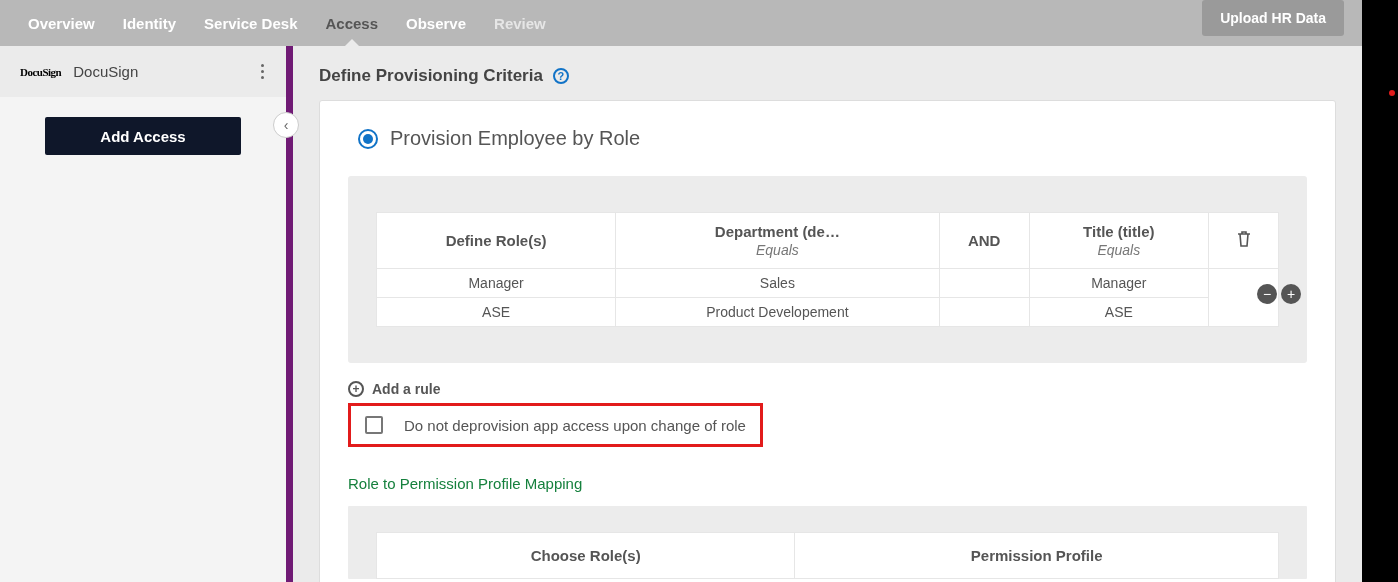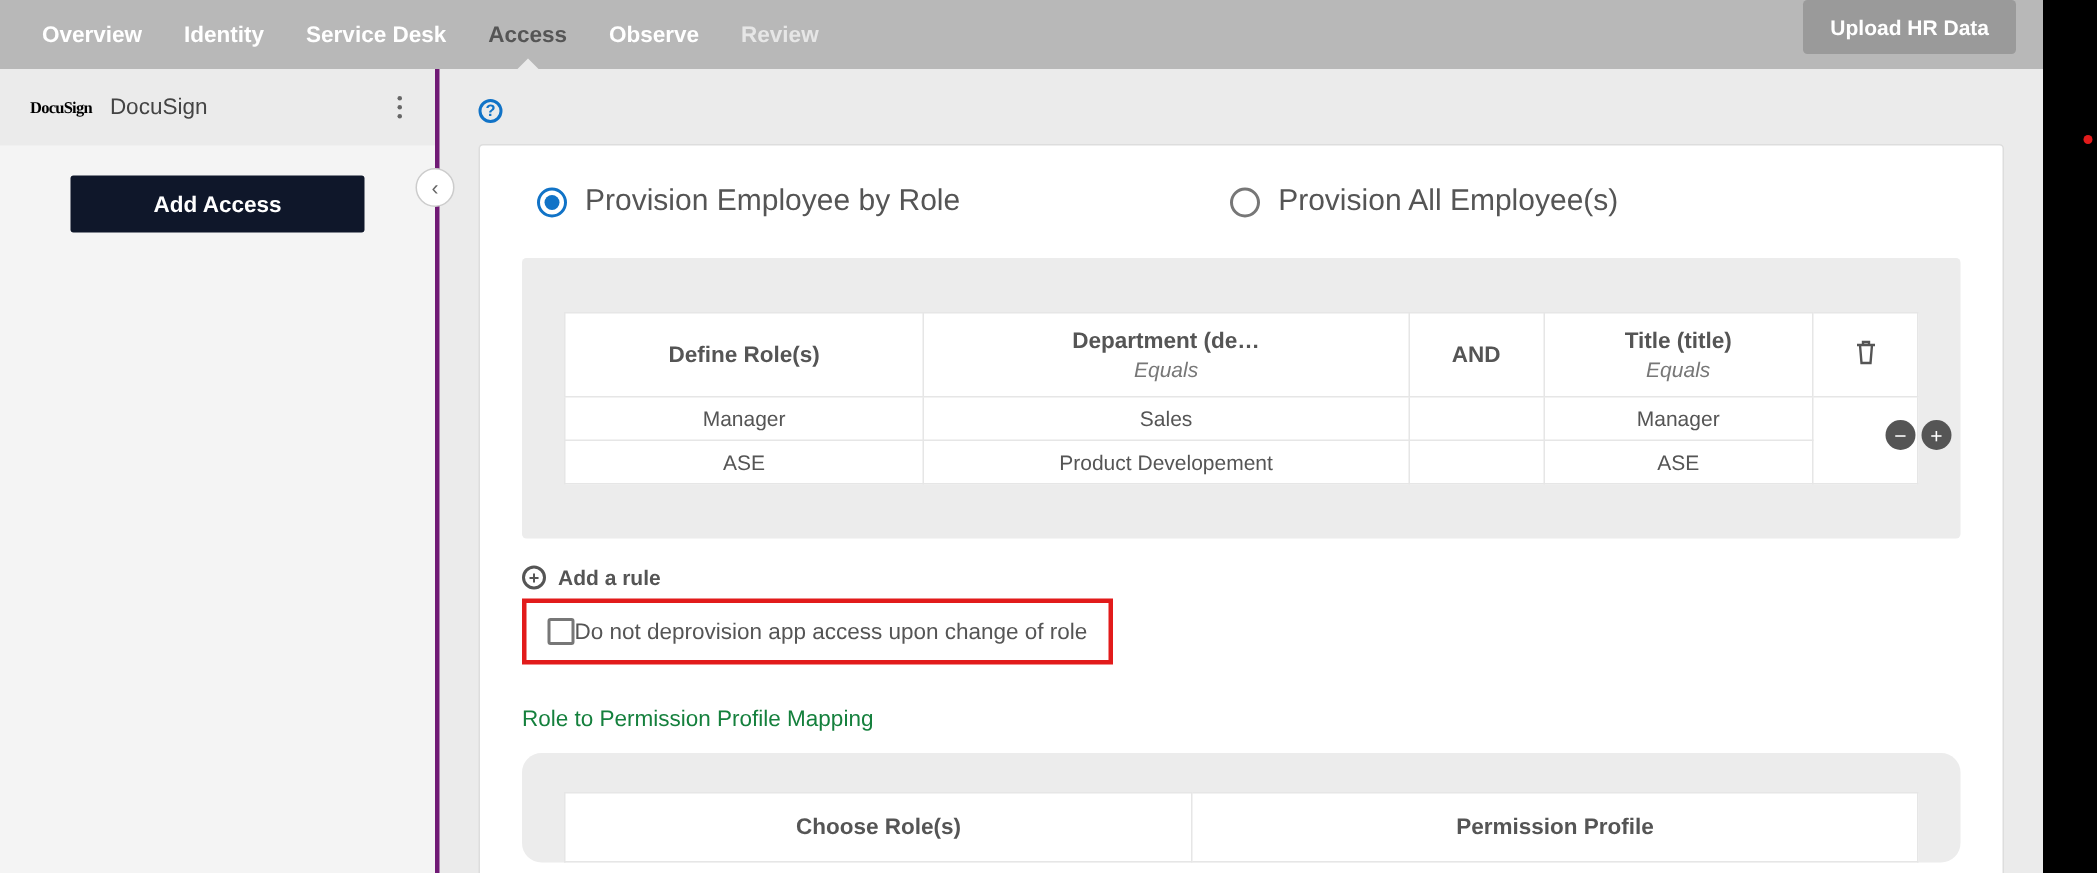--- a/index.html
+++ b/index.html
@@ -71,21 +71,21 @@
   .btn-grey { background: #9a9a9a; }
   .btn-dark { background: #28515b; }
   .body-wrap {
     display: flex;
     width: 1362px;
     height: 536px;
   }
   .sidebar {
     width: 293px;
     background: #f4f4f4;
-    border-right: 3px solid #701a75;
+    border-right: 7px solid #701a75;
     position: relative;
   }
   .app-row {
     display: flex;
     align-items: center;
     padding: 12px 16px 12px 20px;
     background: #ebebeb;
   }
   .app-logo {
     font-family: Georgia, serif;
@@ -247,40 +247,40 @@
     border: 2px solid #555;
     border-radius: 50%;
     font-size: 12px;
     line-height: 1;
   }
   .highlight-box {
     border: 3px solid #e21b1b;
     padding: 10px 14px;
     display: inline-flex;
     align-items: center;
-    gap: 0;
+    gap: 21px;
     margin-top: 6px;
   }
   .checkbox {
     width: 18px;
     height: 18px;
     border: 2px solid #777;
     border-radius: 2px;
     cursor: pointer;
   }
   .checkbox-label { color: #555; font-size: 15px; }
   .subtitle {
     font-size: 15px;
     color: #15803d;
     margin-top: 28px;
     margin-bottom: 14px;
   }
   .perm-block {
     background: #ececec;
-    border-radius: 13px;
+    border-radius: 1px;
     padding: 26px 28px 0;
   }
   .perm-table {
     background: #fff;
     width: 100%;
     border-collapse: collapse;
   }
   .perm-table th {
     border: 1px solid #e6e6e6;
     padding: 14px;
@@ -328,32 +328,29 @@
       </div>
     </div>
     <button class="add-access-btn">Add Access</button>
     <div class="collapse-handle">
       <span>‹</span>
     </div>
   </div>
 
   <div class="main">
     <div class="page-title">
+      <span>Define Provisioning Criteria</span>
       <span class="help-icon">?</span>
     </div>
 
     <div class="card">
       <div class="radio-row">
         <div class="radio-item">
           <span class="radio selected"></span>
           <span class="radio-label">Provision Employee by Role</span>
-        </div>
-        <div class="radio-item">
-          <span class="radio"></span>
-          <span class="radio-label">Provision All Employee(s)</span>
         </div>
       </div>
 
       <div class="role-block">
         <table class="role-table">
           <thead>
             <tr>
               <th>Define Role(s)</th>
               <th>
                 <span>Department (de…</span>

